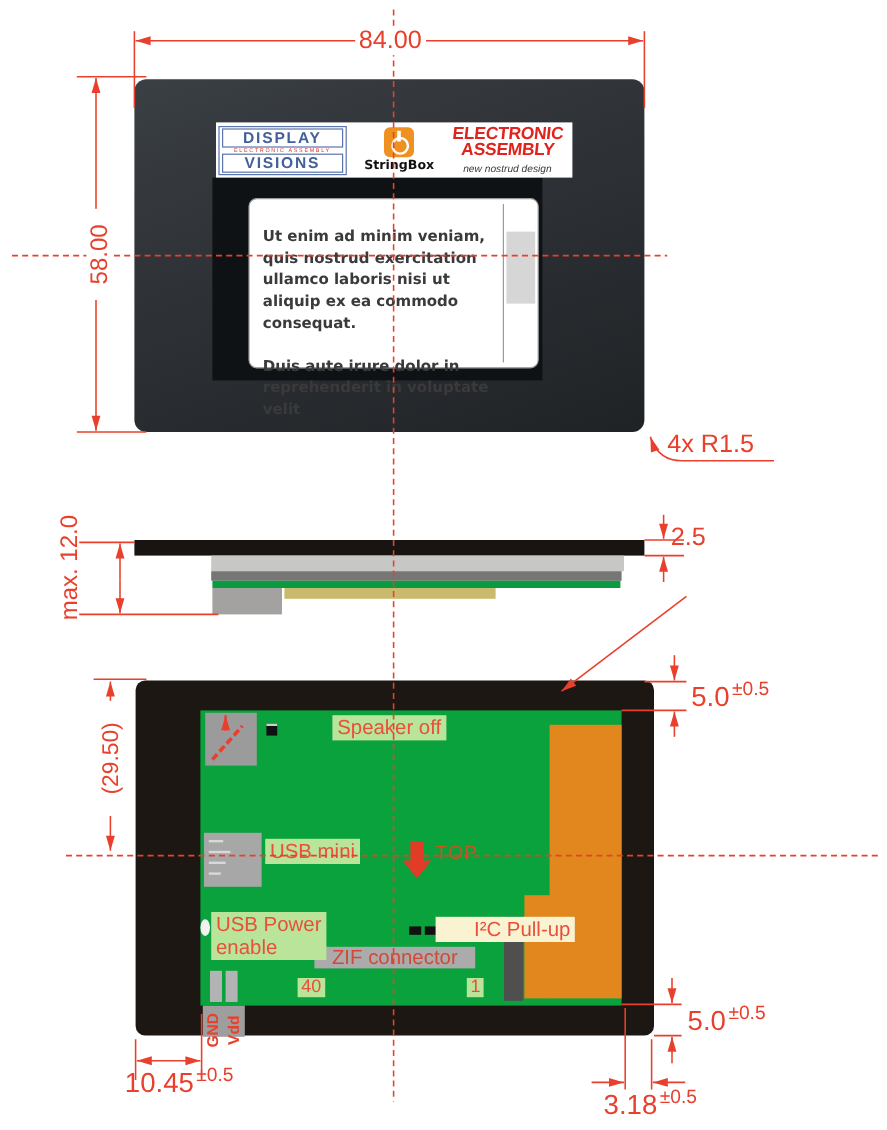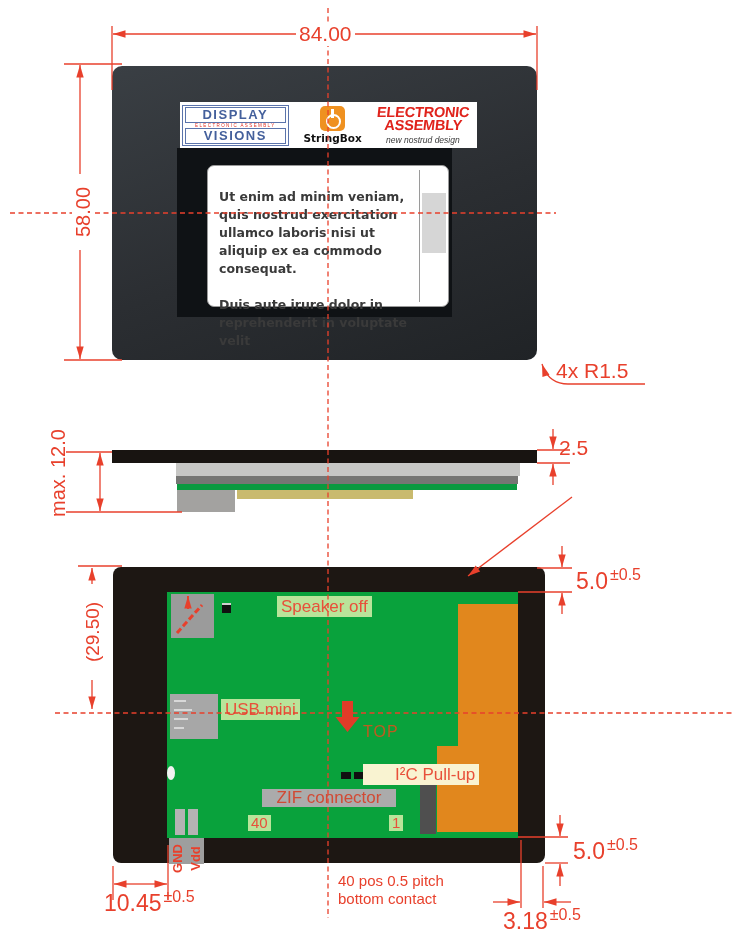--- a/index.html
+++ b/index.html
@@ -119,24 +119,28 @@
   <div class="comp" style="left:175px;top:809px;width:10px;height:26px;background:#b3b3b3;"></div>
   <div class="comp" style="left:188px;top:809px;width:10px;height:26px;background:#b3b3b3;"></div>
   <div class="comp" style="left:169px;top:838px;width:35px;height:26px;background:#9e9e9e;"></div>
 
   <div class="comp" style="left:458px;top:604px;width:60px;height:228px;background:#e1871d;"></div>
   <div class="comp" style="left:437px;top:746px;width:22px;height:86px;background:#e1871d;"></div>
   <div class="comp" style="left:420px;top:764px;width:16px;height:70px;background:#4f4f4f;"></div>
 
   <div class="lab" style="left:233px;top:596px;margin-left:44px;">Speaker off</div>
   <div class="lab" style="left:221px;top:699px;">USB mini</div>
+  <div class="lab" style="left:176px;top:760px;padding:1px 4px;">
+    <div>USB Power</div>
+    <div>enable</div>
+  </div>
   <div class="lab yellow" style="left:363px;top:764px;">I²C Pull-up</div>
   <div class="lab small" style="left:248px;top:815px;">40</div>
   <div class="lab small" style="left:389px;top:815px;">1</div>
-  <div class="abs" style="left:363px;top:703px;color:#c05a20;font-size:16px;letter-spacing:1px;z-index:3;margin-top:20px;">TOP</div>
+  <div class="abs" style="left:363px;top:703px;color:#c05a20;font-size:16px;letter-spacing:1px;z-index:3;">TOP</div>
   <div class="vpin" style="left:157px;top:852px;width:40px;height:13px;">GND</div>
   <div class="vpin" style="left:175px;top:852px;width:40px;height:13px;">Vdd</div>
 
   <svg class="abs" id="svgover" width="739" height="942">
     <defs>
       <marker id="arr" markerUnits="userSpaceOnUse" markerWidth="14" markerHeight="9" refX="13" refY="4.5" orient="auto">
         <path d="M13 4.5 L0.5 0.8 L0.5 8.2 Z" fill="#e8402c"></path>
       </marker>
     </defs>
     <g stroke="#e8402c" stroke-width="1.3" fill="none">
@@ -215,18 +219,14 @@
   <div class="dim big" style="left:573px;top:836px;">
     <span>5.0</span><span class="tol">±0.5</span>
   </div>
   <div class="dim big" style="left:104px;top:888px;">
     <span>10.45</span><span class="tol">±0.5</span>
   </div>
   <div class="dim big" style="left:503px;top:906px;">
     <span>3.18</span><span class="tol">±0.5</span>
   </div>
 
-  <div class="note" style="left:338px;top:872px;font-size:15px;line-height:18px;">
-    <div>40 pos 0.5 pitch</div>
-    <div>bottom contact</div>
-  </div>
 
 </div>
 
 </body></html>

